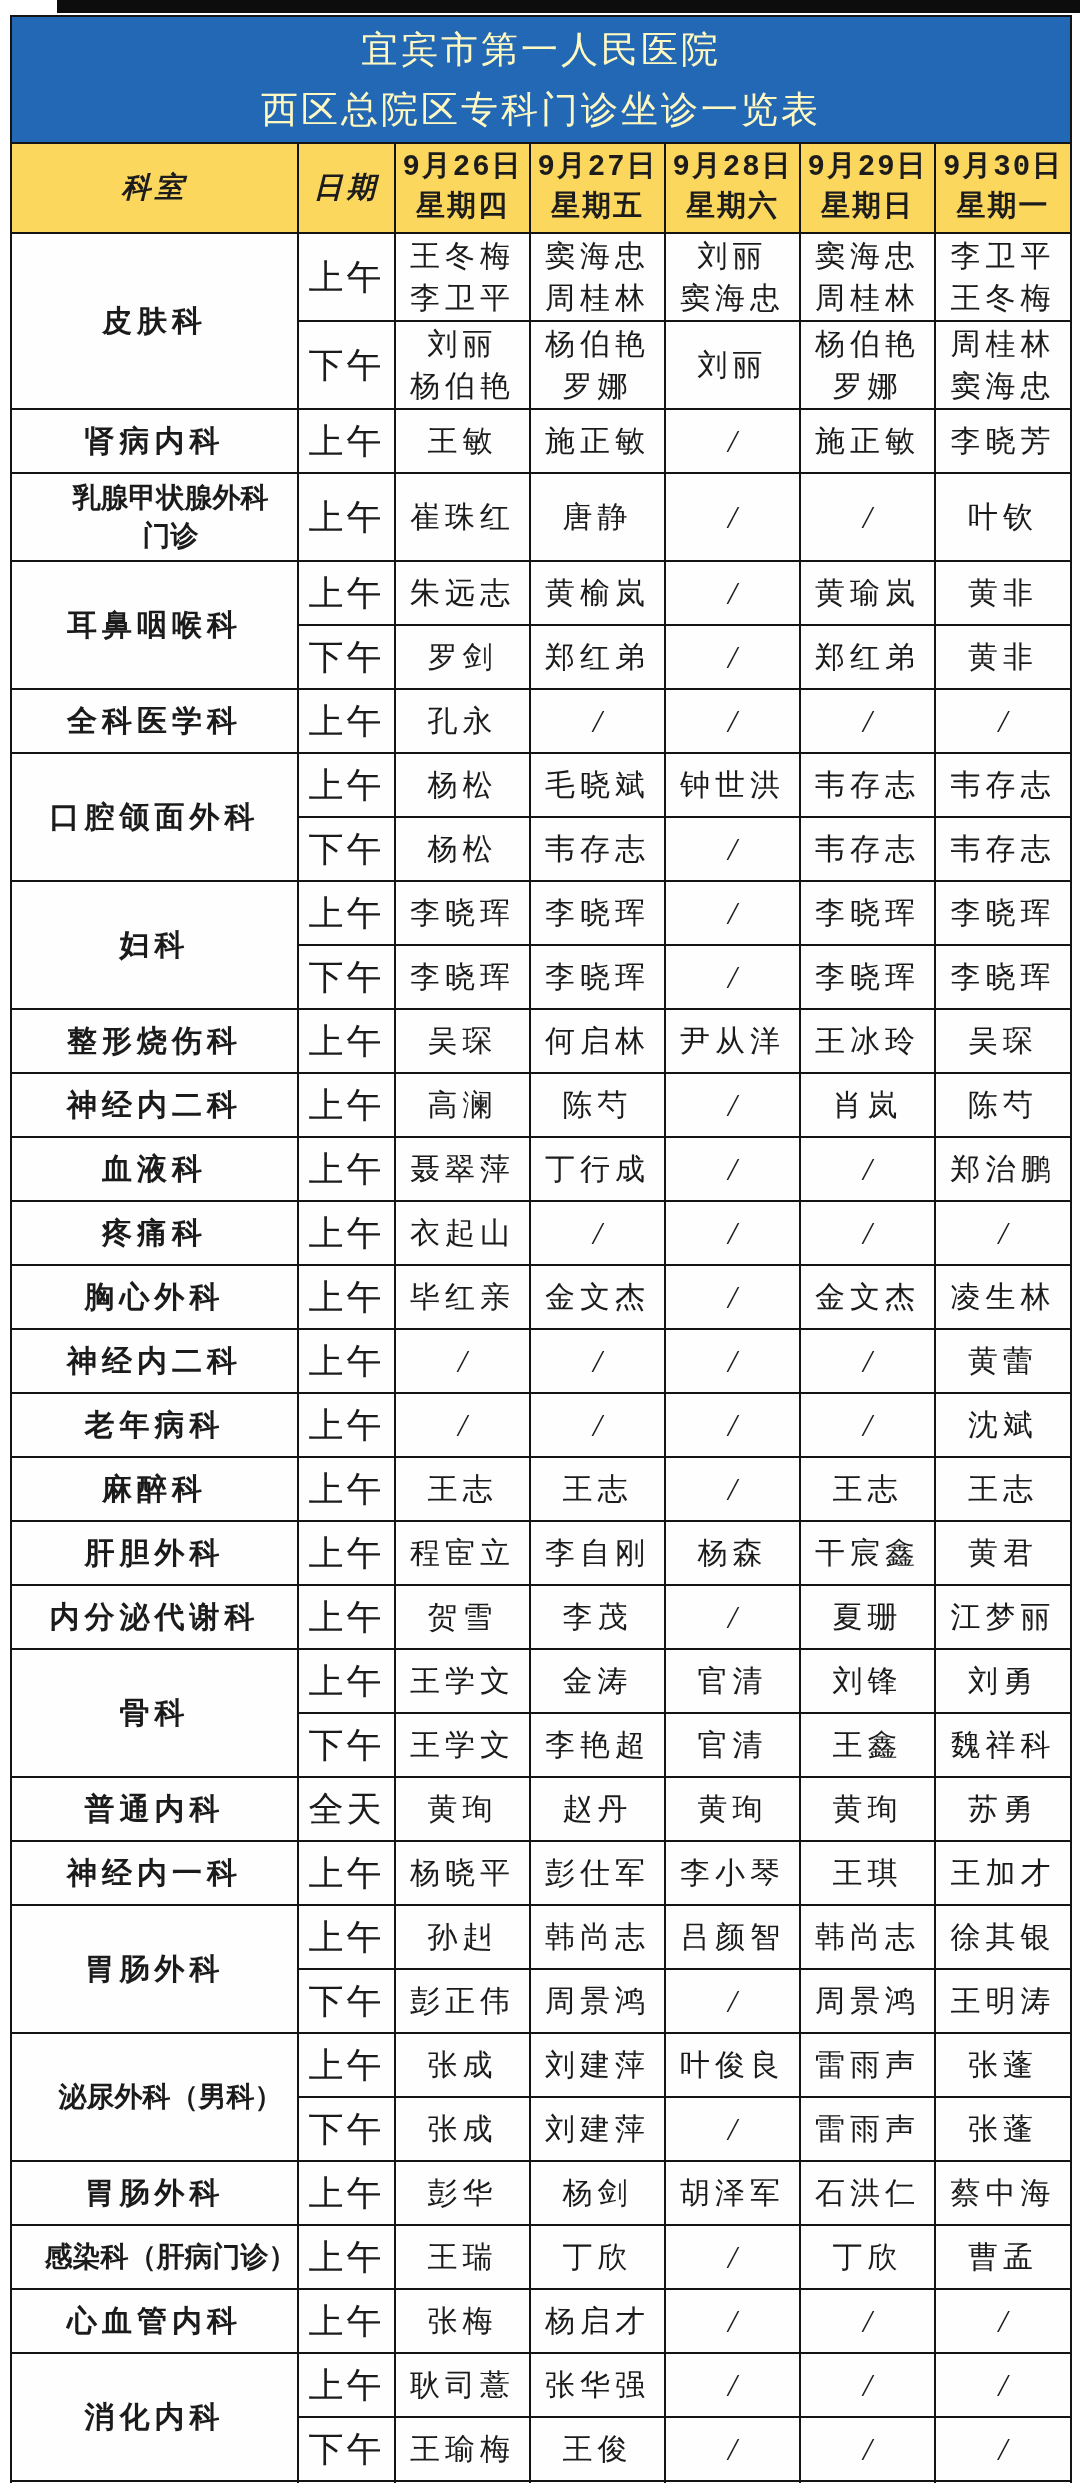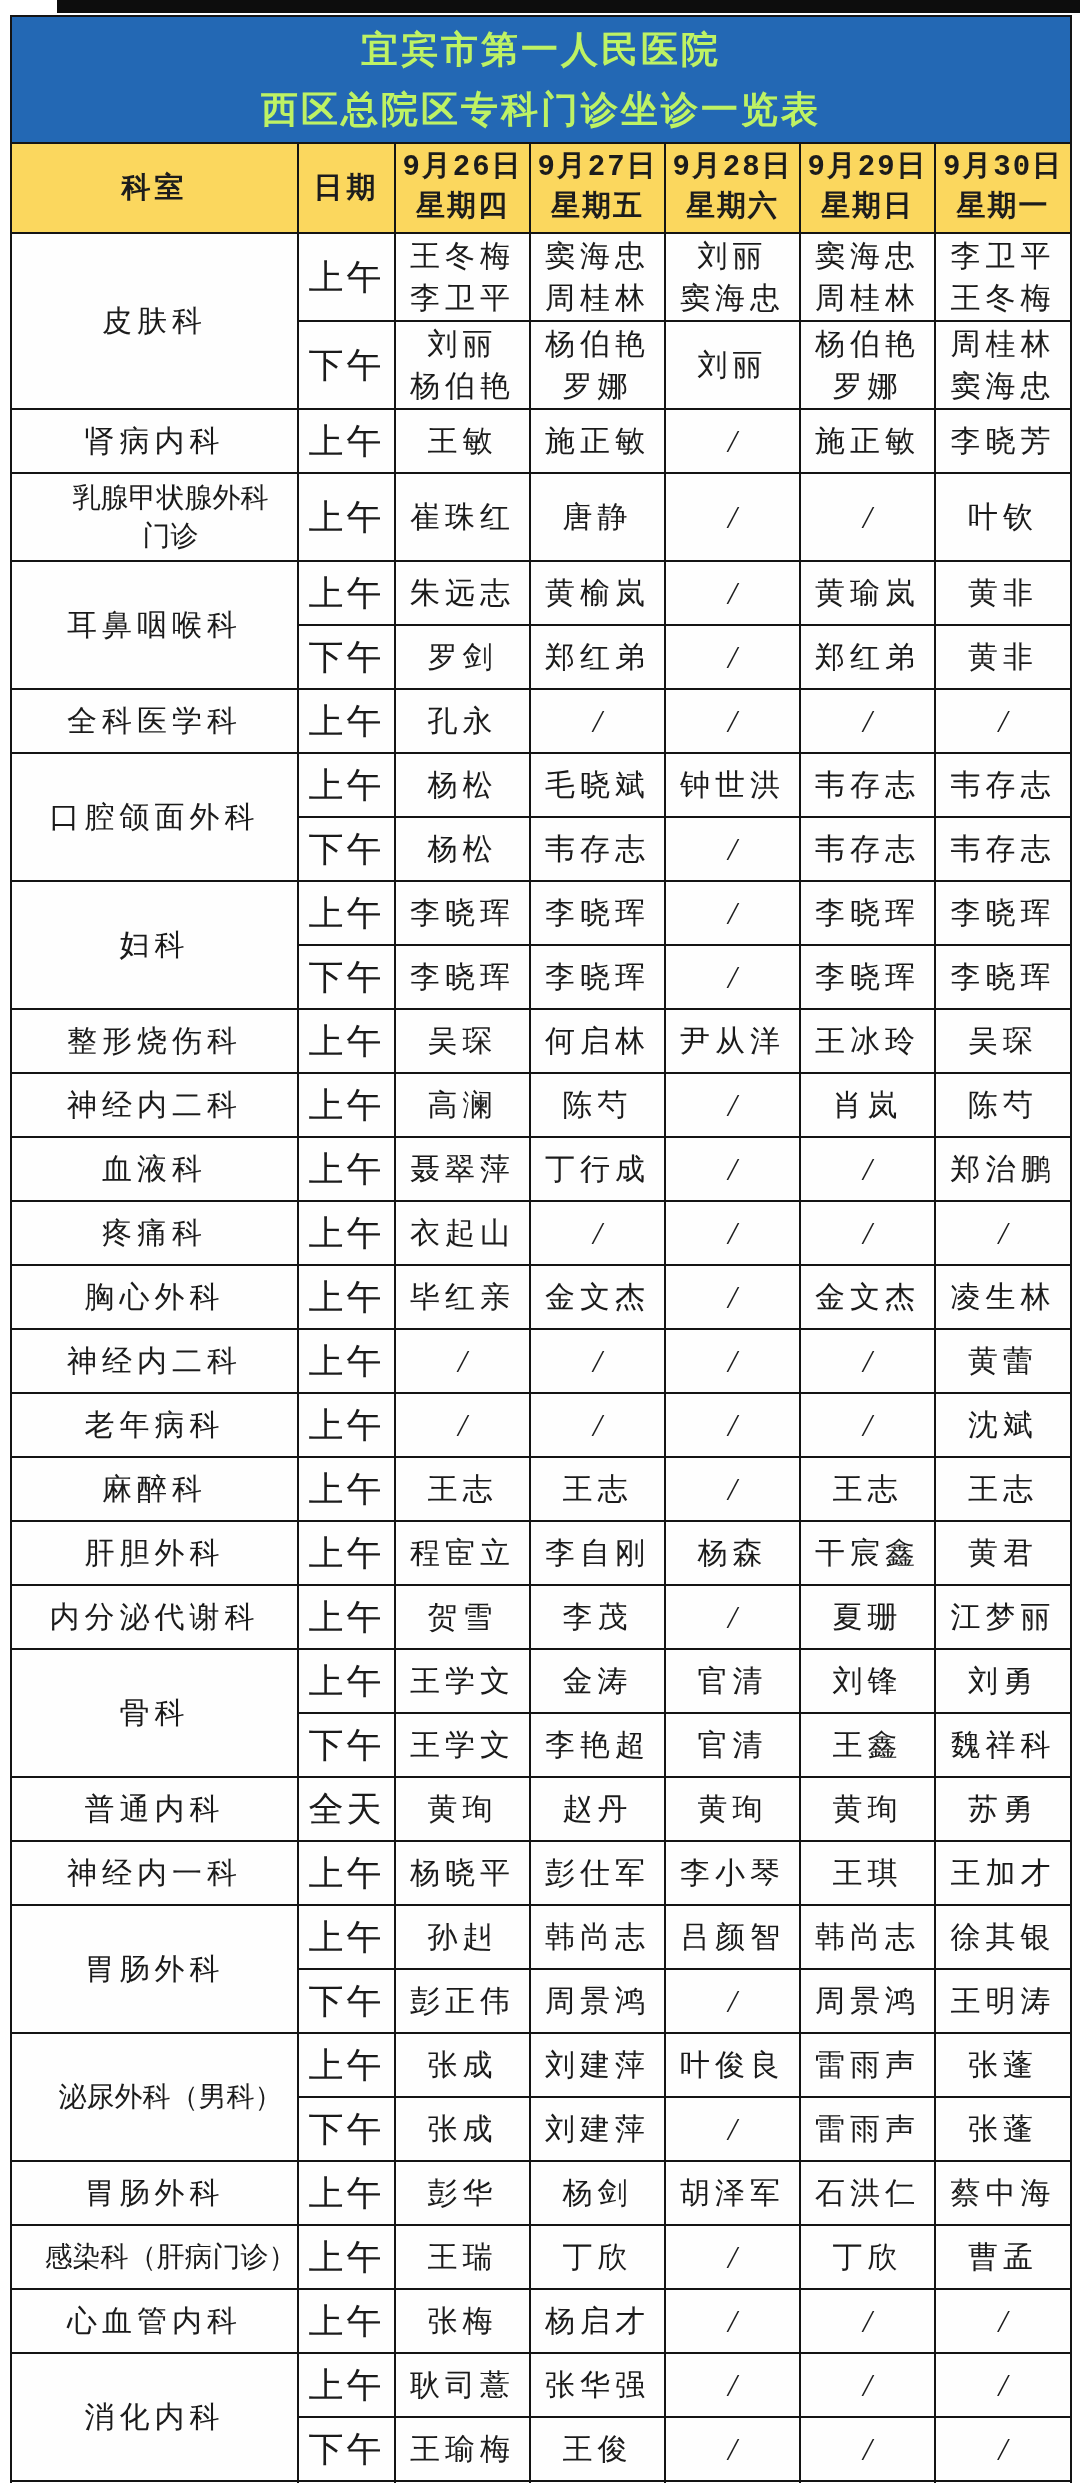--- a/index.html
+++ b/index.html
@@ -8,27 +8,27 @@
     font-family:"Liberation Serif","DejaVu Serif",serif;
     color:#1b1b1b;
   }
   .topbar{height:13px;background:#0d0d0d;margin-left:57px;}
   .table-wrap{margin:2px 10px 0 10px;}
   table.sched{width:1060px;border-collapse:collapse;table-layout:fixed;background:#fefefe;}
   table.sched th,table.sched td{border:2px solid #141414;text-align:center;vertical-align:middle;padding:0;}
   .title-cell{
     background:#2368b4;height:125px;border:3px solid #141414;
   }
-  .title-line{color:#bef264;font-weight:bold;font-size:37px;letter-spacing:3px;line-height:1.62;}
+  .title-line{color:#fef9c3;font-weight:normal;font-size:37px;letter-spacing:3px;line-height:1.62;}
   .head-row th{background:#fbd75e;height:88px;font-weight:bold;font-size:29px;color:#1c1c1c;}
-  .corner,.datehead{letter-spacing:4px;}
+  .corner,.datehead{letter-spacing:4px;font-style:italic;}
   .day-head div{line-height:1.38;letter-spacing:2px;font-family:Liberation Mono, monospace;}
   tbody tr{height:64px;}
   tbody tr.tall{height:88px;}
-  td.dept{font-size:30px;letter-spacing:5px;white-space:pre-line;line-height:1.35;font-weight:400;}
+  td.dept{font-size:30px;letter-spacing:5px;white-space:pre-line;line-height:1.35;font-weight:700;}
   td.dept.long{font-size:28px;letter-spacing:0;padding-left:32px;}
   td.session{font-size:35px;letter-spacing:3px;}
   td.cell{font-size:30px;letter-spacing:5px;white-space:pre-line;line-height:1.4;}
   td.cell.slash{letter-spacing:0;font-size:32px;font-style:italic;}
 </style>
 </head>
 <body>
 
 <div class="topbar"></div>
 

